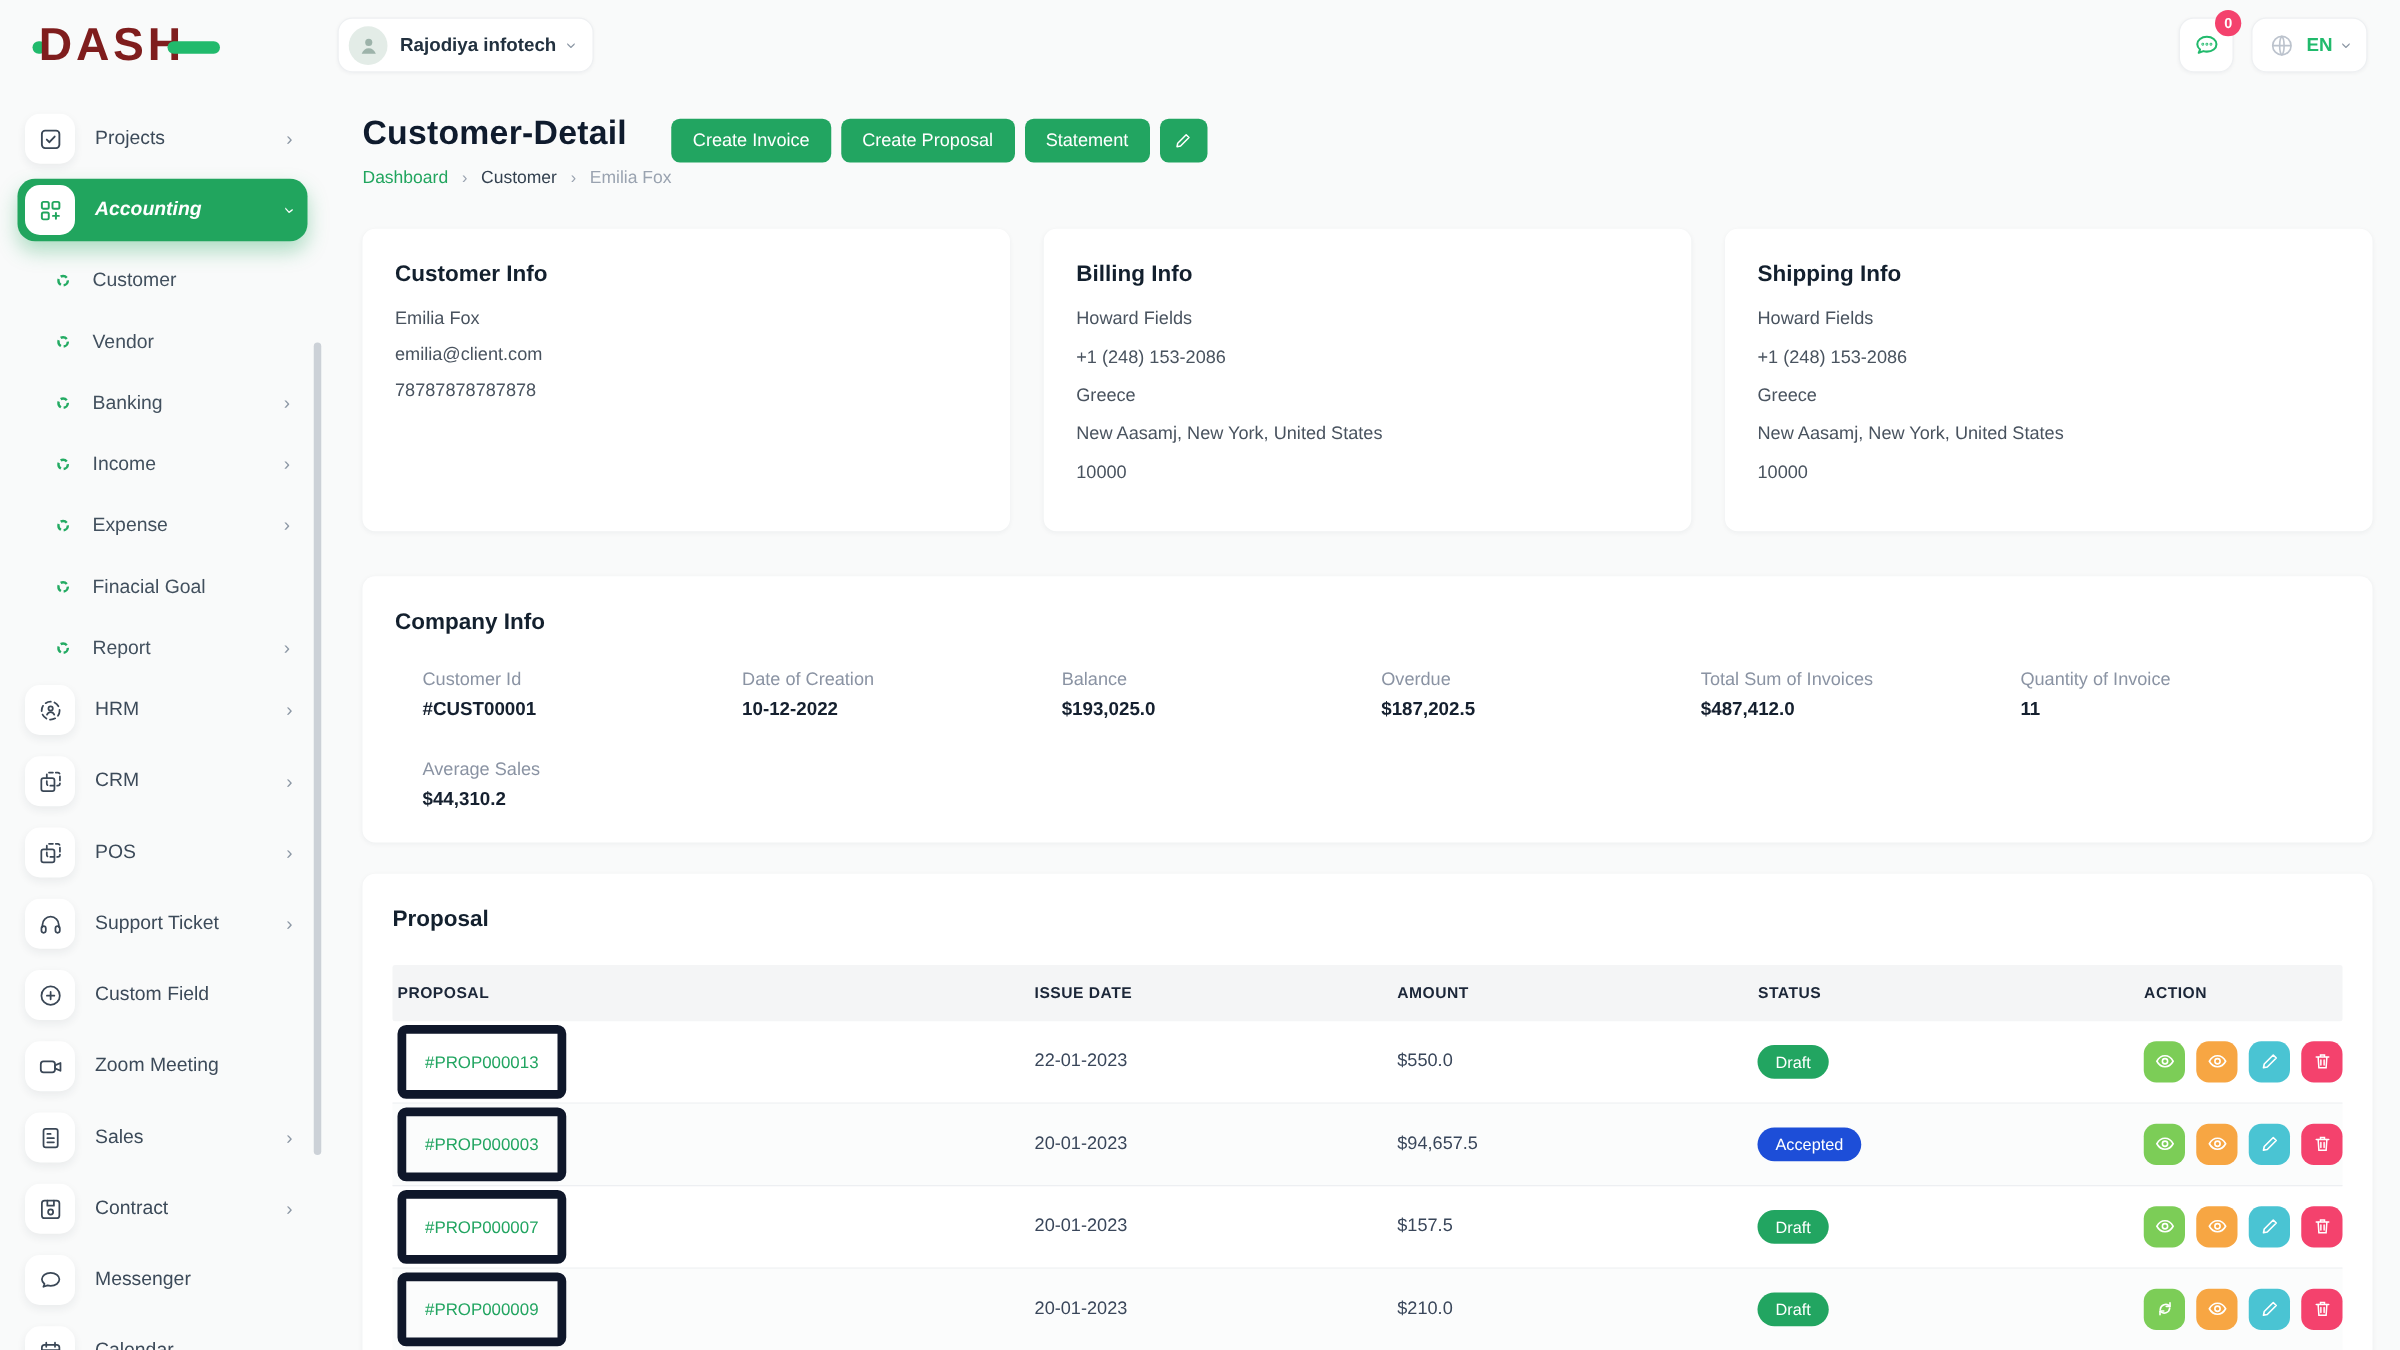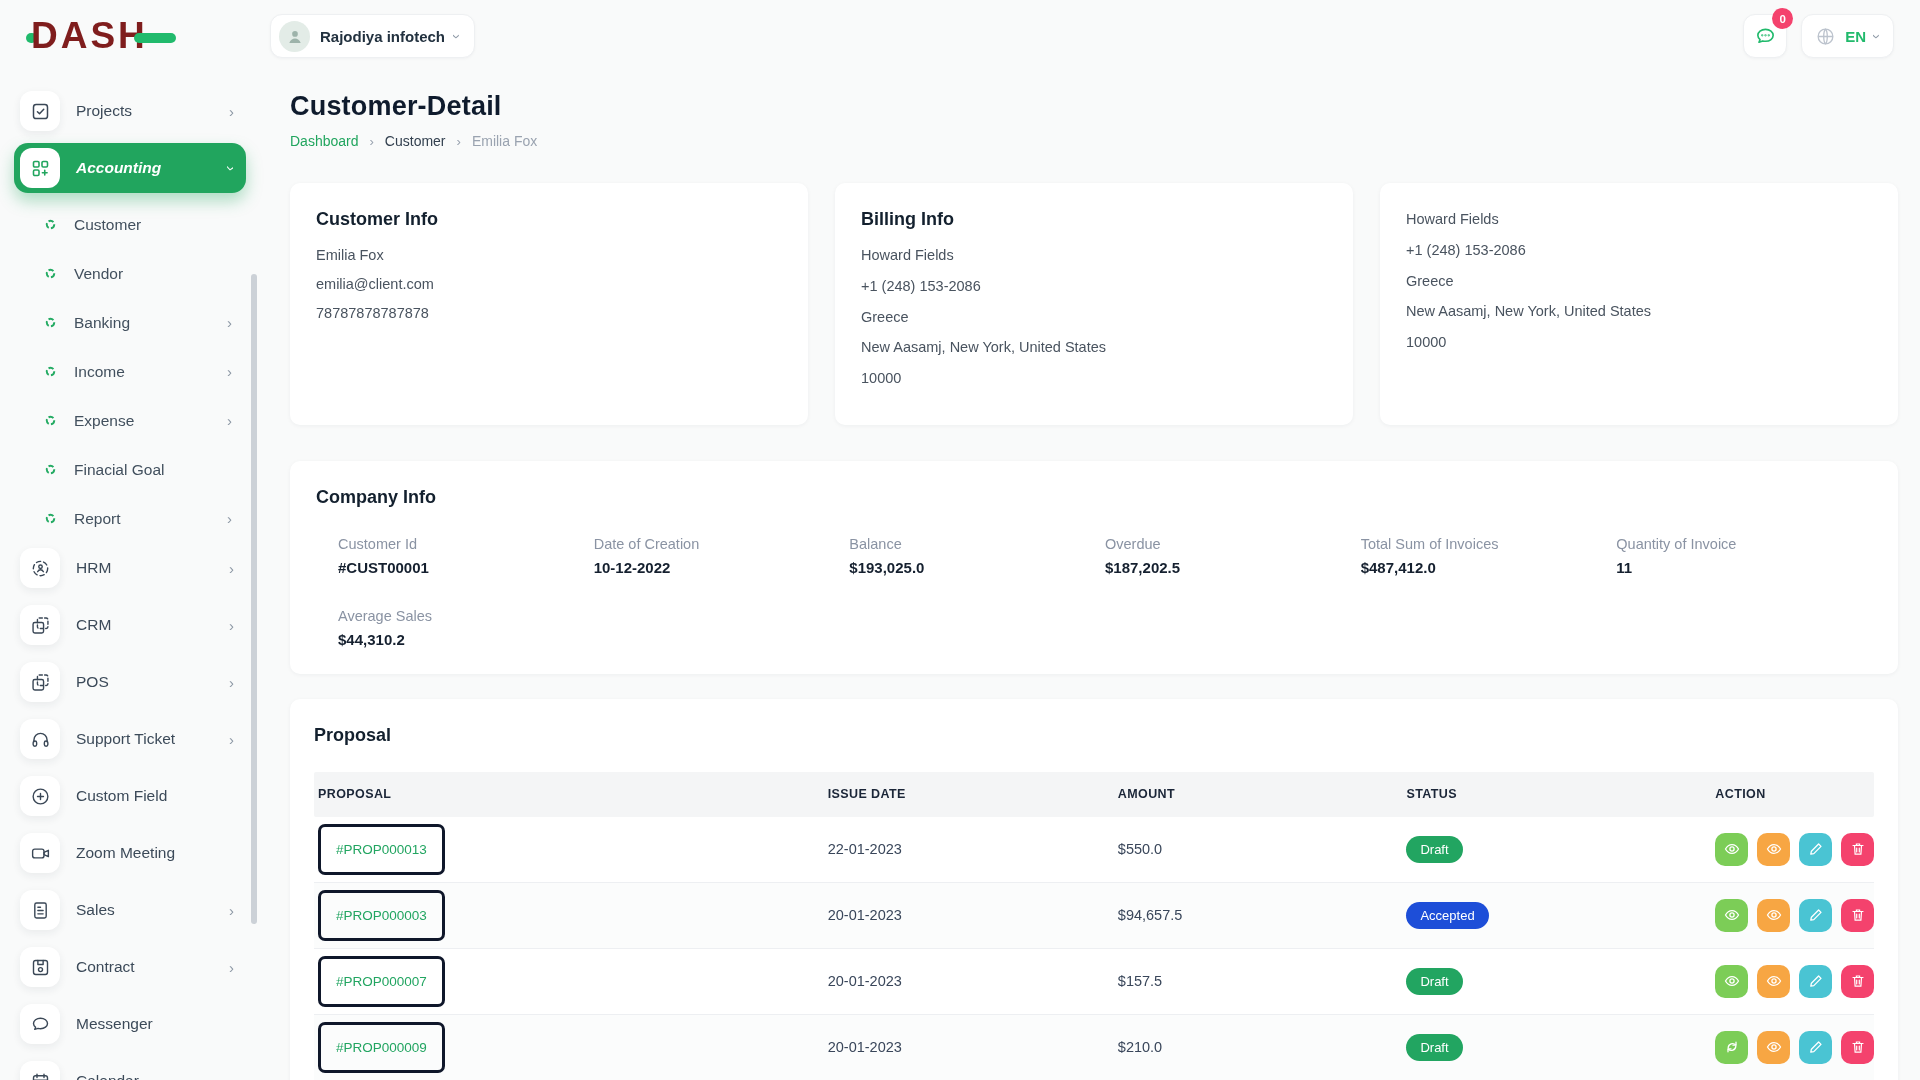--- a/index.html
+++ b/index.html
@@ -78,21 +78,21 @@
 
   .proposal-card { margin-top:25px; height:520px; padding:26px 24px; }
   .ptable { margin-top:26px; }
   .prow { display:grid; grid-template-columns:32.8% 18.6% 18.5% 19.8% 1fr; align-items:center; }
   .phead { background:#f4f5f6; height:45px; border-radius:2px; }
   .phead .pcell { font-size:12.5px; font-weight:700; letter-spacing:.4px; color:#1b2638; }
   .pcell { padding:0 4px 0 2px; }
   .phead .pcell:first-child, .prow .pcell:first-child { padding-left:4px; }
   .pbody-row { height:66px; border-bottom:1px solid #edeff2; font-size:14.5px; color:#39465a; }
   .pbody-row:nth-child(odd) { background:#fbfcfc; }
-  .prop-id { display:inline-block; border:3px solid #0f172a; color:#22a561; border-radius:7px; padding:15px 15px; font-size:13.5px; background:transparent; font-family:inherit; cursor:pointer; }
+  .prop-id { display:inline-block; border:7px solid #0f172a; color:#22a561; border-radius:7px; padding:15px 15px; font-size:13.5px; background:transparent; font-family:inherit; cursor:pointer; }
   .badge { display:inline-block; border-radius:15px; padding:6px 14px; font-size:13px; color:#fff; font-weight:500; }
   .badge-draft { background:#22a561; }
   .badge-accepted { background:#1d4ed8; }
   .actions-cell { display:flex; gap:9px; }
   .act-btn { width:33px; height:33px; border-radius:10px; border:none; display:flex; align-items:center; justify-content:center; color:#fff; cursor:pointer; }
   .act-btn svg { width:16px; height:16px; }
   .act-green { background:#7ccd57; }
   .act-orange { background:#f7a643; }
   .act-cyan { background:#4ac4d3; }
   .act-pink { background:#f4426d; }
@@ -337,38 +337,49 @@
     <div>
       <h1 class="page-title">Customer-Detail</h1>
       <div class="breadcrumb">
         <span class="bc-link">Dashboard</span>
         <span class="bc-sep">›</span>
         <span class="bc-mid">Customer</span>
         <span class="bc-sep">›</span>
         <span class="bc-current">Emilia Fox</span>
       </div>
     </div>
+    <div class="head-actions">
+      <button class="btn-green">Create Invoice</button>
+      <button class="btn-green">Create Proposal</button>
+      <button class="btn-green">Statement</button>
+      <button class="btn-green btn-icon">
+        <svg viewBox="0 0 16 16" width="15" height="15" fill="none" stroke="#fff" stroke-width="1.3" stroke-linecap="round" stroke-linejoin="round">
+            <path d="M10.6 3l2.4 2.4L5.8 12.6l-3 .6.6-3z"></path>
+          </svg>
+      </button>
+    </div>
   </div>
 
   <section class="cards-row">
     <div class="card info-card">
       <h3>Customer Info</h3>
       <div class="info-line">Emilia Fox</div>
       <div class="info-line">emilia@client.com</div>
       <div class="info-line">78787878787878</div>
     </div>
     <div class="card info-card addr-card">
       <h3>Billing Info</h3>
       <div class="info-line">Howard Fields</div>
       <div class="info-line">+1 (248) 153-2086</div>
       <div class="info-line">Greece</div>
       <div class="info-line">New Aasamj, New York, United States</div>
       <div class="info-line">10000</div>
     </div>
     <div class="card info-card addr-card">
+      <h3>Shipping Info</h3>
       <div class="info-line">Howard Fields</div>
       <div class="info-line">+1 (248) 153-2086</div>
       <div class="info-line">Greece</div>
       <div class="info-line">New Aasamj, New York, United States</div>
       <div class="info-line">10000</div>
     </div>
   </section>
 
   <section class="card company-card">
     <h3>Company Info</h3>

